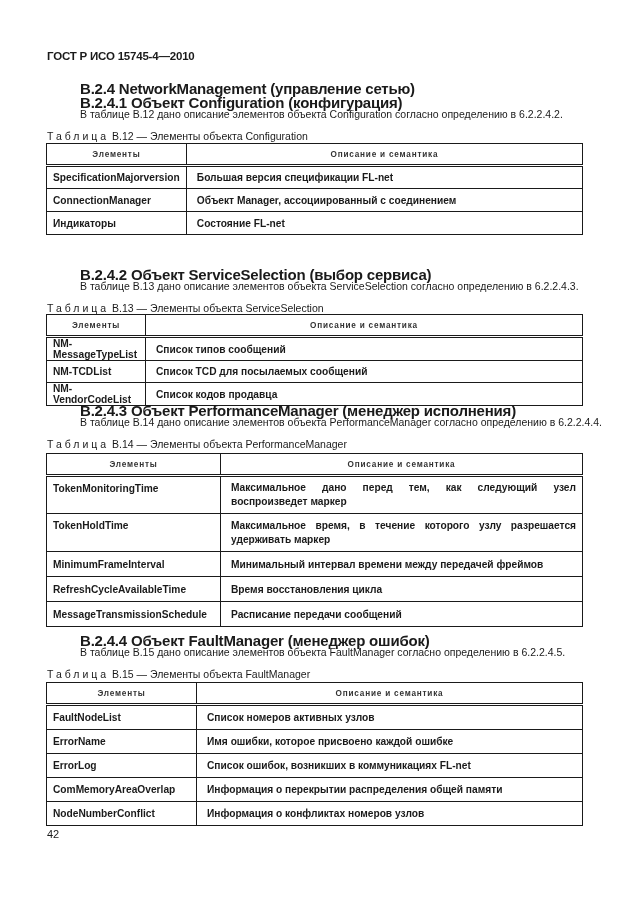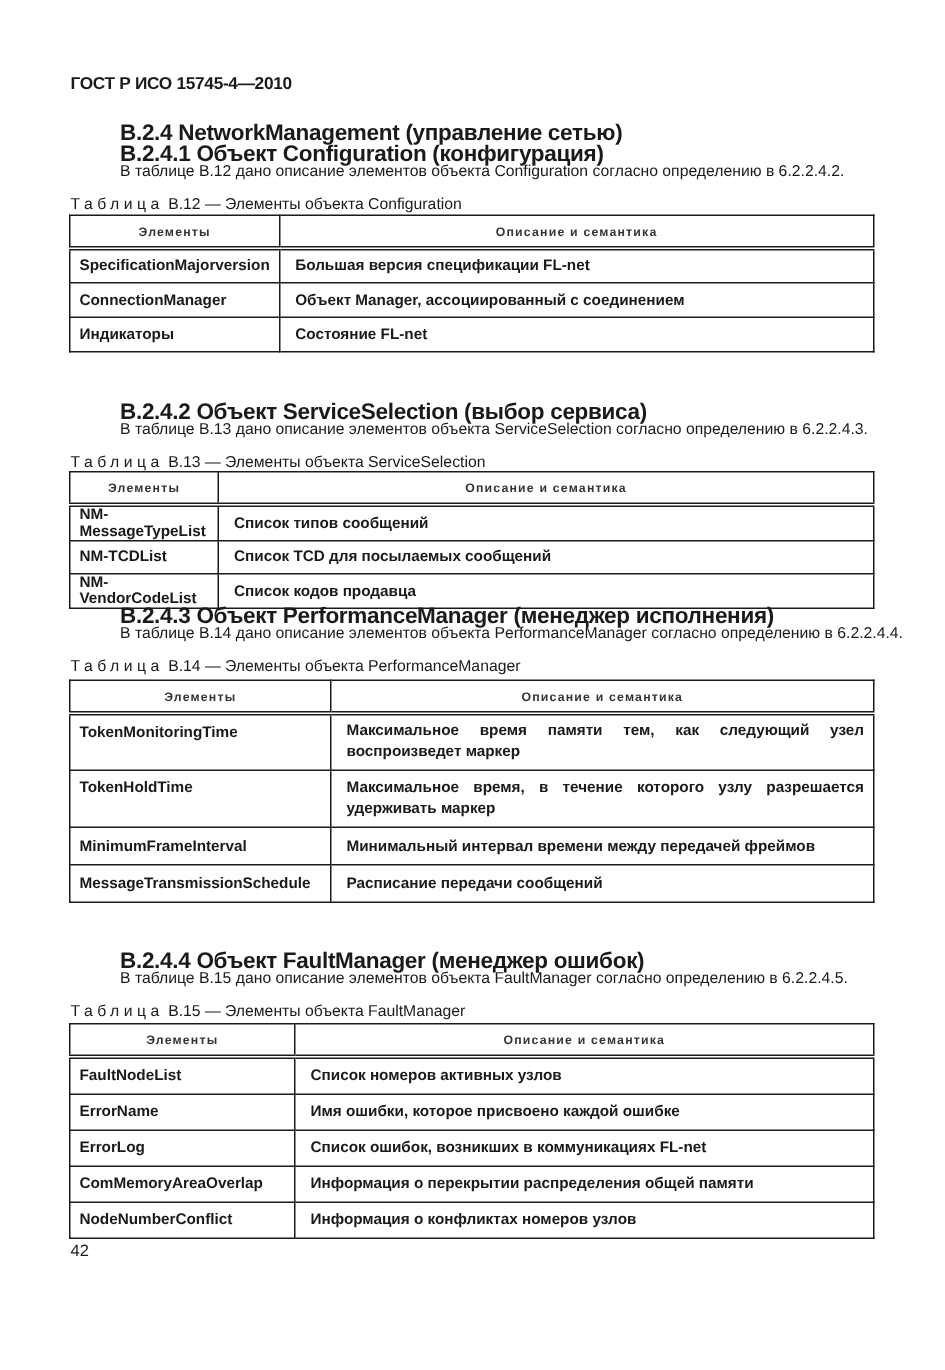--- a/index.html
+++ b/index.html
@@ -107,29 +107,33 @@
       <col style="width:174px">
       <col>
     </colgroup>
   <tbody>
       <tr>
     <th>Элементы</th>
     <th>Описание и семантика</th>
   </tr>
   <tr style="height:38px">
     <td style="vertical-align:top;padding-top:6px">TokenMonitoringTime</td>
-    <td class="desc" style="text-align:justify;line-height:14px;padding-top:3px;padding-bottom:3px">Максимальное время памяти тем, как следующий узел воспроизведет маркер</td>
+    <td class="desc" style="text-align:justify;line-height:14px;padding-top:3px;padding-bottom:3px">Максимальное дано перед тем, как следующий узел воспроизведет маркер</td>
   </tr>
   <tr style="height:38px">
     <td style="vertical-align:top;padding-top:6px">TokenHoldTime</td>
     <td class="desc" style="text-align:justify;line-height:14px;padding-top:3px;padding-bottom:3px">Максимальное время, в течение которого узлу разрешается удерживать маркер</td>
   </tr>
   <tr style="height:25px">
     <td>MinimumFrameInterval</td>
     <td class="desc">Минимальный интервал времени между передачей фреймов</td>
+  </tr>
+  <tr style="height:25px">
+    <td>RefreshCycleAvailableTime</td>
+    <td class="desc">Время восстановления цикла</td>
   </tr>
   <tr style="height:25px">
     <td>MessageTransmissionSchedule</td>
     <td class="desc">Расписание передачи сообщений</td>
   </tr>
 </tbody>
   </table>
 
 <div class="abs heading" style="top:632px">B.2.4.4 Объект FaultManager (менеджер ошибок)</div>
 <div class="abs para" style="top:646px">В таблице B.15 дано описание элементов объекта FaultManager согласно определению в 6.2.2.4.5.</div>

